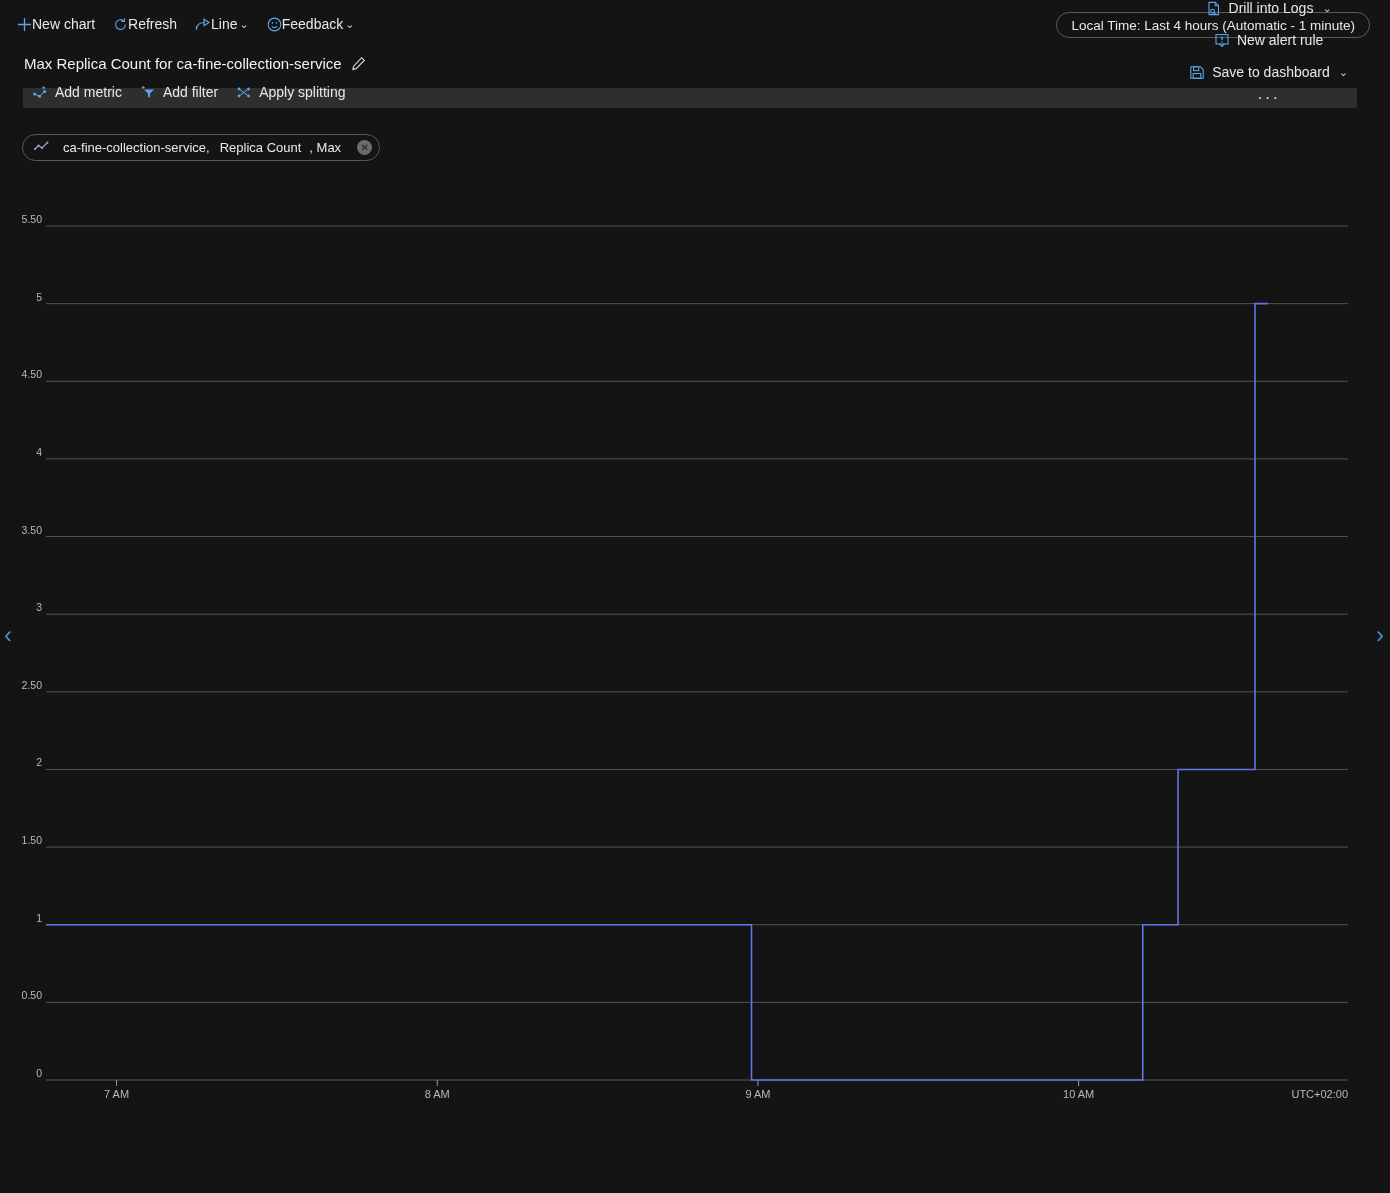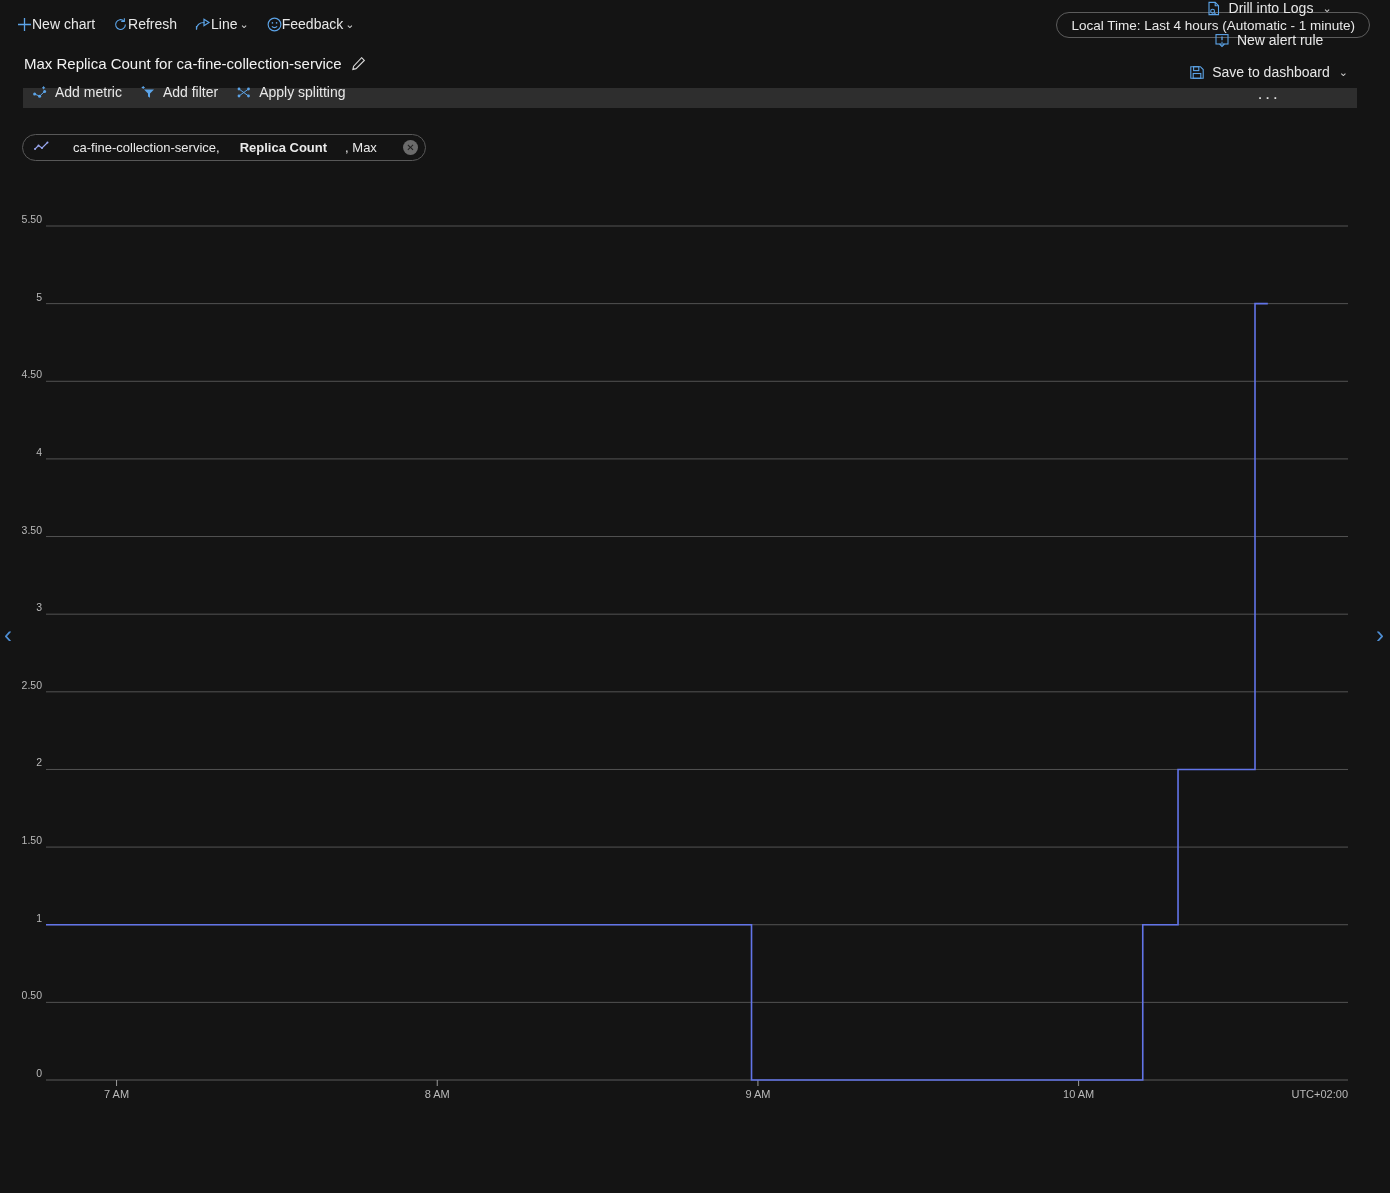--- a/index.html
+++ b/index.html
@@ -54,26 +54,26 @@
     height: 32px; padding: 0 9px;
     font-size: 14px; color: #e8e8e8; white-space: nowrap; cursor: pointer;
   }
   .tb .gl { color: #5ca4e8; display: inline-flex; align-items: center; }
   .tbright { margin-left: auto; display: flex; align-items: center; flex-direction: column; }
   .ellipsis { font-size: 17px; letter-spacing: 2px; color: #e0e0e0; padding: 0 10px; cursor:pointer; }
 
   
   .chiprow { position: absolute; left: 22px; top: 134px; display: flex; }
   .chip {
-    display: flex; align-items: center; gap: 24px;
+    display: flex; align-items: center; gap: 14px;
     height: 27px; padding: 0 7px 0 11px;
     border: 1px solid #585858; border-radius: 14px;
     font-size: 13px; color: #eaeaea; white-space: nowrap; cursor: pointer;
   }
-  .chip b { font-weight: 700; }
+  .chip b { font-weight: 400; }
   .chipclose {
     width: 15px; height: 15px; border-radius: 50%;
     background: #6b6b6b; color: #1d1d1d;
     display: flex; align-items: center; justify-content: center;
     font-size: 10px; line-height: 1; margin-left: 2px; cursor: pointer;
   }
 
   
   .plotwrap { position: absolute; left: 0; top: 180px; width: 1390px; height: 1013px; }
   .navchev {

